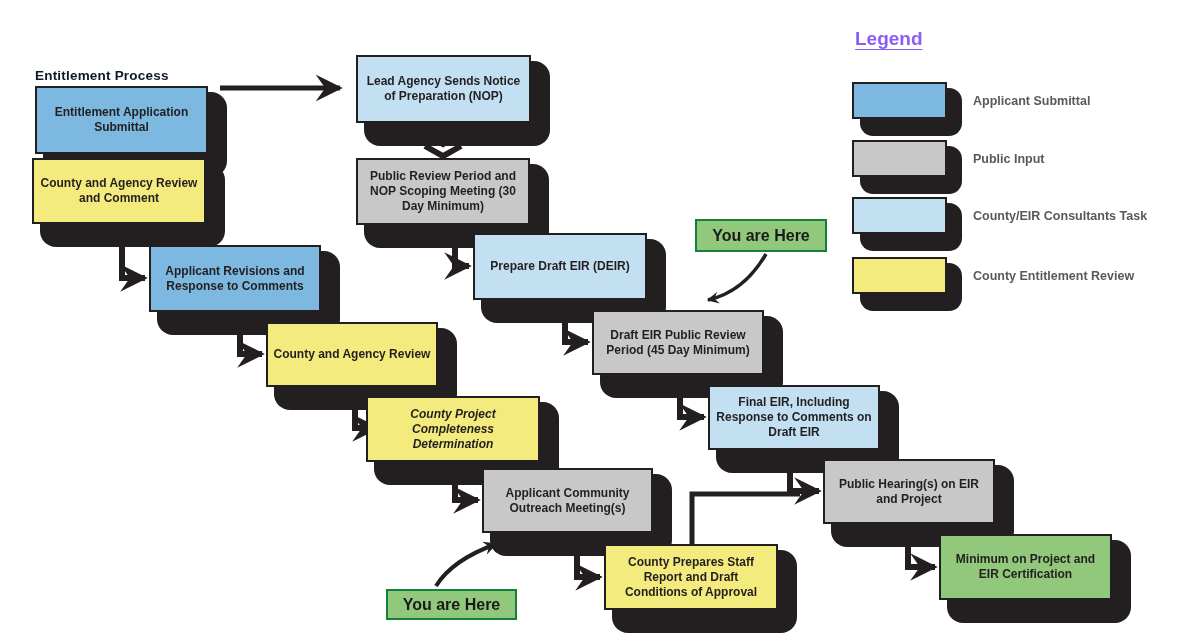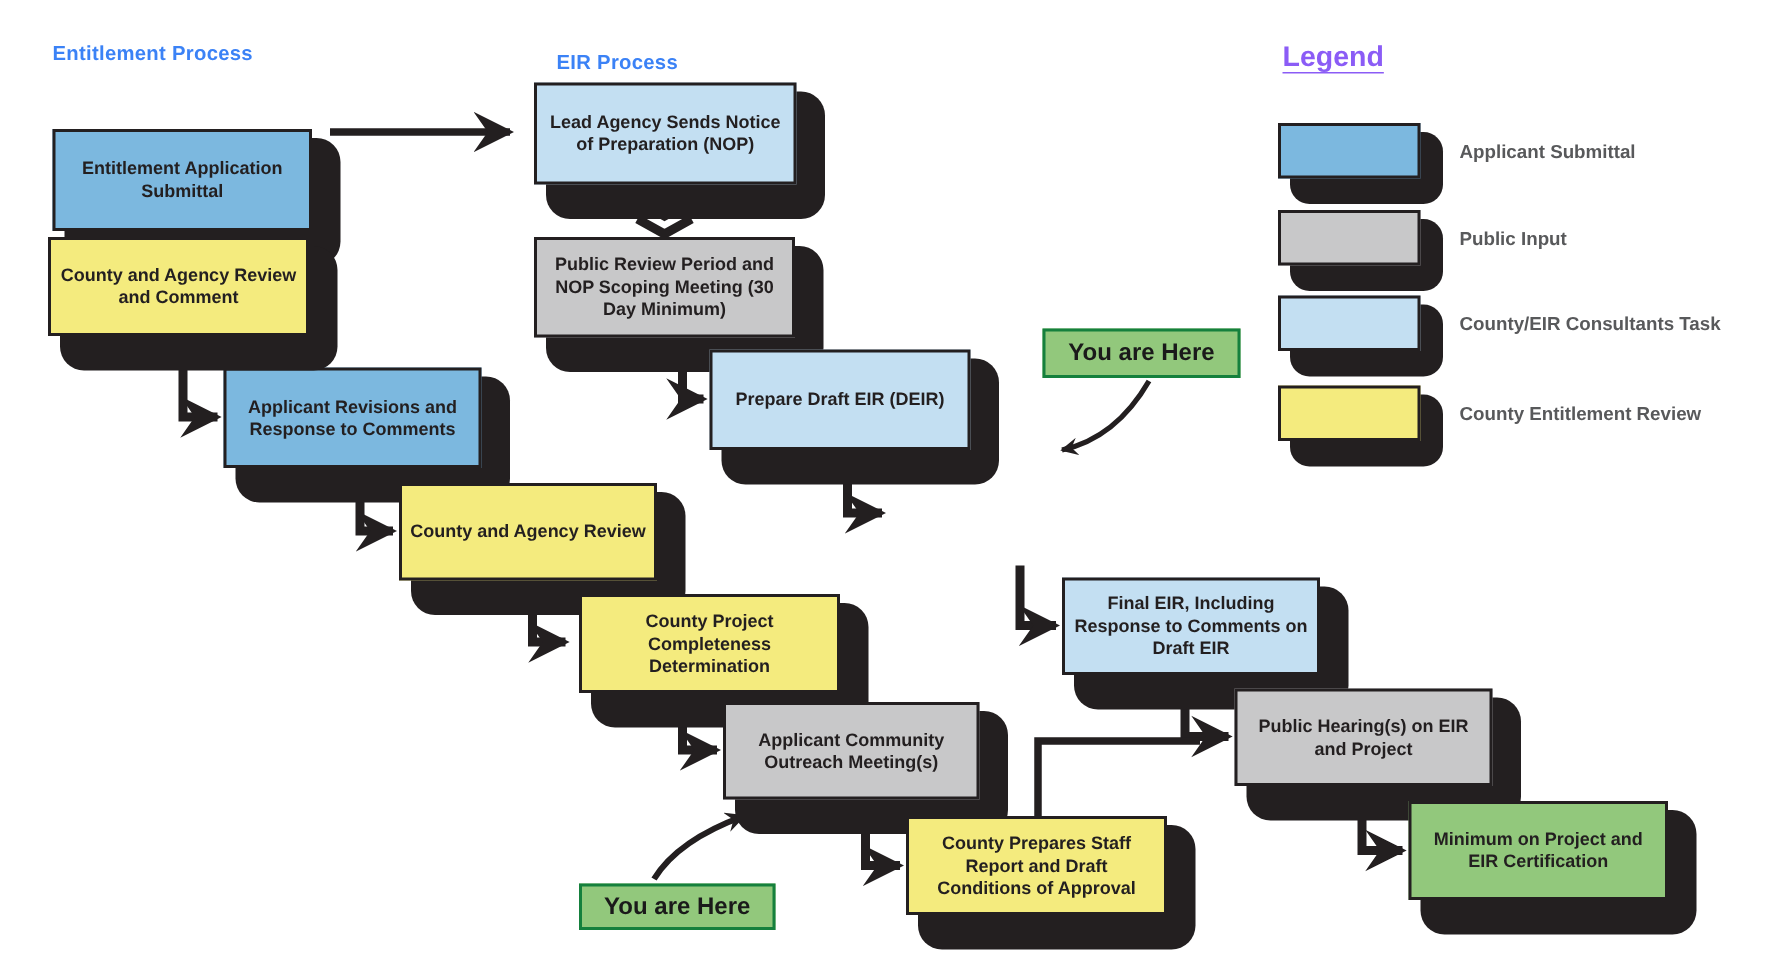--- a/index.html
+++ b/index.html
@@ -4,22 +4,22 @@
 <style>
   html,body{margin:0;padding:0;background:#ffffff;}
   #stage{
     position:relative;width:1177px;height:643px;background:#ffffff;
     font-family:"Liberation Sans",sans-serif;overflow:hidden;
   }
   
   #connectors{position:absolute;left:0;top:0;width:1177px;height:643px;}
   
   .heading{
-    position:absolute;font-weight:bold;font-size:13.5px;color:#3b82f6;
-    letter-spacing:.2px;white-space:nowrap;
+    position:absolute;font-weight:bold;font-size:13.5px;color:#0f172a;
+    letter-spacing:.2px;white-space:nowrap;margin-top:40px;
   }
   .legend-title{
     position:absolute;font-weight:bold;font-size:19px;color:#8b5cf6;
     text-decoration:underline;text-underline-offset:4px;white-space:nowrap;
   }
   
   .node{position:absolute;}
   .node .shadow{
     position:absolute;top:6px;left:8px;right:-19px;bottom:-23px;
     background:#231F20;border-radius:16px;
@@ -38,21 +38,21 @@
   .badge{
     position:absolute;display:flex;align-items:center;justify-content:center;
     background:#92C87C;border:2px solid #15803d;box-sizing:border-box;
     font-weight:bold;font-size:16px;color:#1A1A1A;white-space:nowrap;
   }
   
   .pos-e1{left:35px;top:50px;width:173px;height:68px;margin-top:36px;}
   .pos-e2{left:32px;top:158px;width:174px;height:66px;}
   .pos-e3{left:149px;top:245px;width:172px;height:67px;}
   .pos-e4{left:266px;top:322px;width:172px;height:65px;}
-  .pos-e5{left:386px;top:396px;width:174px;height:66px;}
+  .pos-e5{left:366px;top:396px;width:174px;height:66px;font-style:italic;}
   .pos-e6{left:482px;top:468px;width:171px;height:65px;}
   .pos-e7{left:604px;top:544px;width:174px;height:66px;}
   .pos-r1{left:356px;top:55px;width:175px;height:68px;}
   .pos-r2{left:356px;top:158px;width:174px;height:67px;}
   .pos-r3{left:473px;top:233px;width:174px;height:67px;}
   .pos-r4{left:592px;top:310px;width:172px;height:65px;}
   .pos-r5{left:708px;top:385px;width:172px;height:65px;}
   .pos-r6{left:823px;top:459px;width:172px;height:65px;}
   .pos-r7{left:939px;top:534px;width:173px;height:66px;}
   .pos-you-top{left:695px;top:219px;width:132px;height:33px;}
@@ -177,20 +177,24 @@
     <span class="lbl">Lead Agency Sends Notice of Preparation (NOP)</span>
   </div>
   <div class="node pos-r2 c-gray">
     <div class="shadow"></div>
     <span class="lbl">Public Review Period and NOP Scoping Meeting  (30 Day Minimum)</span>
   </div>
   <div class="node pos-r3 c-lblue">
     <div class="shadow"></div>
     <span class="lbl">Prepare Draft EIR (DEIR)</span>
   </div>
+  <div class="node pos-r4 c-gray">
+    <div class="shadow"></div>
+    <span class="lbl">Draft EIR Public Review Period (45 Day Minimum)</span>
+  </div>
   <div class="node pos-r5 c-lblue">
     <div class="shadow"></div>
     <span class="lbl">Final EIR, Including Response to Comments on Draft EIR</span>
   </div>
   <div class="node pos-r6 c-gray">
     <div class="shadow"></div>
     <span class="lbl">Public Hearing(s) on EIR and Project</span>
   </div>
   <div class="node pos-r7 c-green">
     <div class="shadow"></div>

